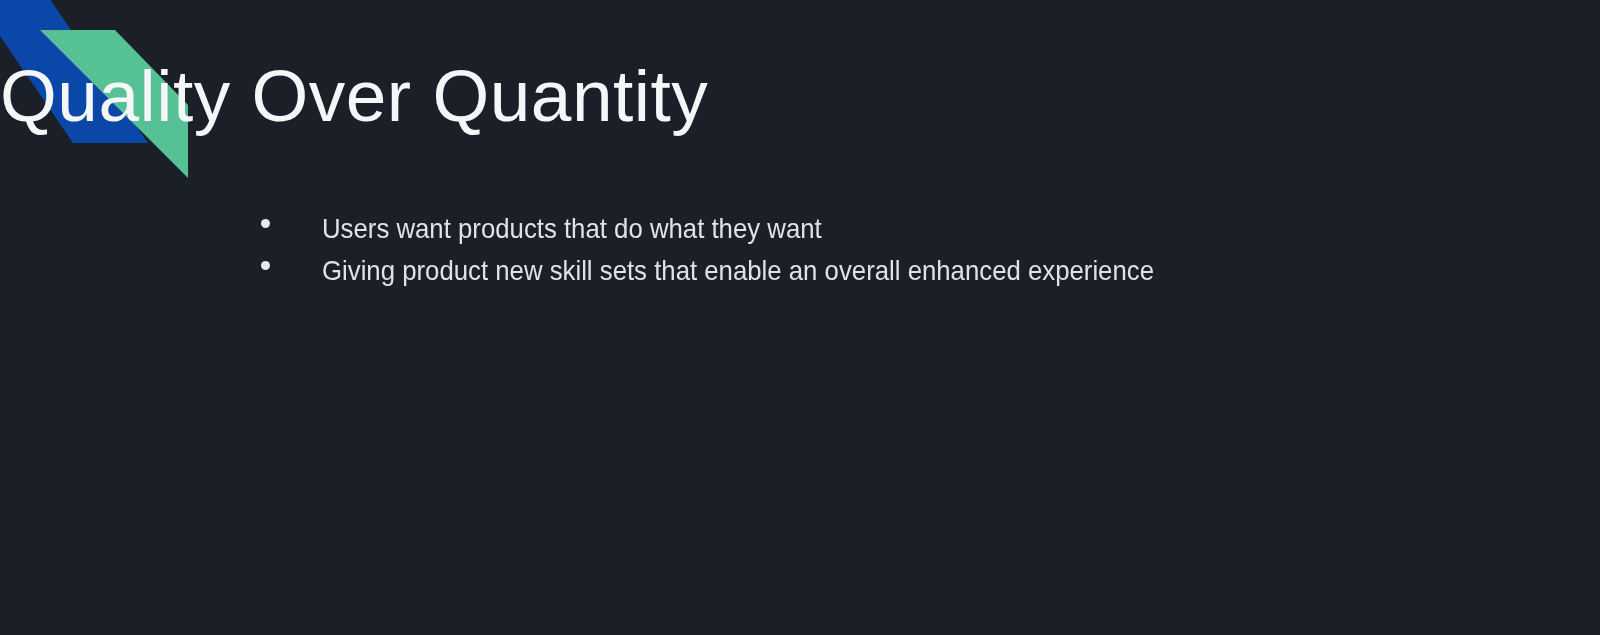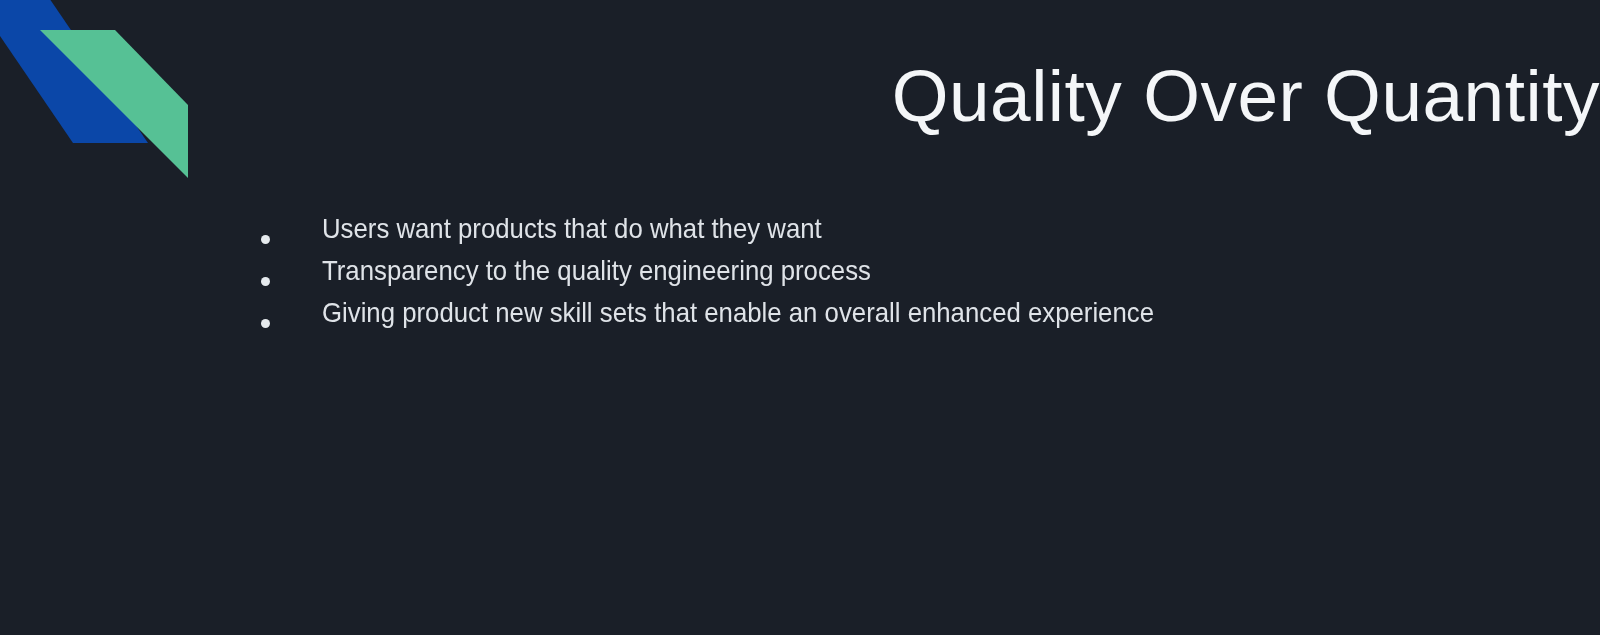--- a/index.html
+++ b/index.html
@@ -30,21 +30,21 @@
     height: 190px;
     pointer-events: none;
   }
 
   
   .title {
     position: absolute;
     left: 0;
     top: 6px;
     width: 1600px;
-    text-align: right;
+    text-align: left;
     color: #f4f6f8;
     font-family: "Liberation Sans", "DejaVu Sans", sans-serif;
     font-weight: 300;
     font-size: 73px;
     letter-spacing: 0.5px;
     line-height: 1.12;
     white-space: nowrap;
   }
 
   
@@ -52,21 +52,21 @@
     position: absolute;
     left: 252px;
     top: 208px;
     width: 1200px;
     margin: 0;
     padding: 0;
     list-style: none;
   }
   .bullet-row {
     display: flex;
-    align-items: flex-end;
+    align-items: center;
     height: 42px;
   }
   .bullet-marker {
     flex: 0 0 auto;
     width: 9px;
     height: 9px;
     border-radius: 50%;
     background: #e6eaee;
     position: relative;
     top: -6px;
@@ -97,21 +97,17 @@
 
   <h1 class="title">Quality Over Quantity</h1>
 
   <ul class="bullets">
     <li class="bullet-row">
       <span class="bullet-marker"></span>
       <span class="bullet-text">Users want products that do what they want</span>
     </li>
     <li class="bullet-row">
       <span class="bullet-marker"></span>
-      <span class="bullet-text">Transparency to the quality engineering process</span>
-    </li>
-    <li class="bullet-row">
-      <span class="bullet-marker"></span>
       <span class="bullet-text">Giving product new skill sets that enable an overall enhanced experience</span>
     </li>
   </ul>
 
 </div>
 
 </body></html>

